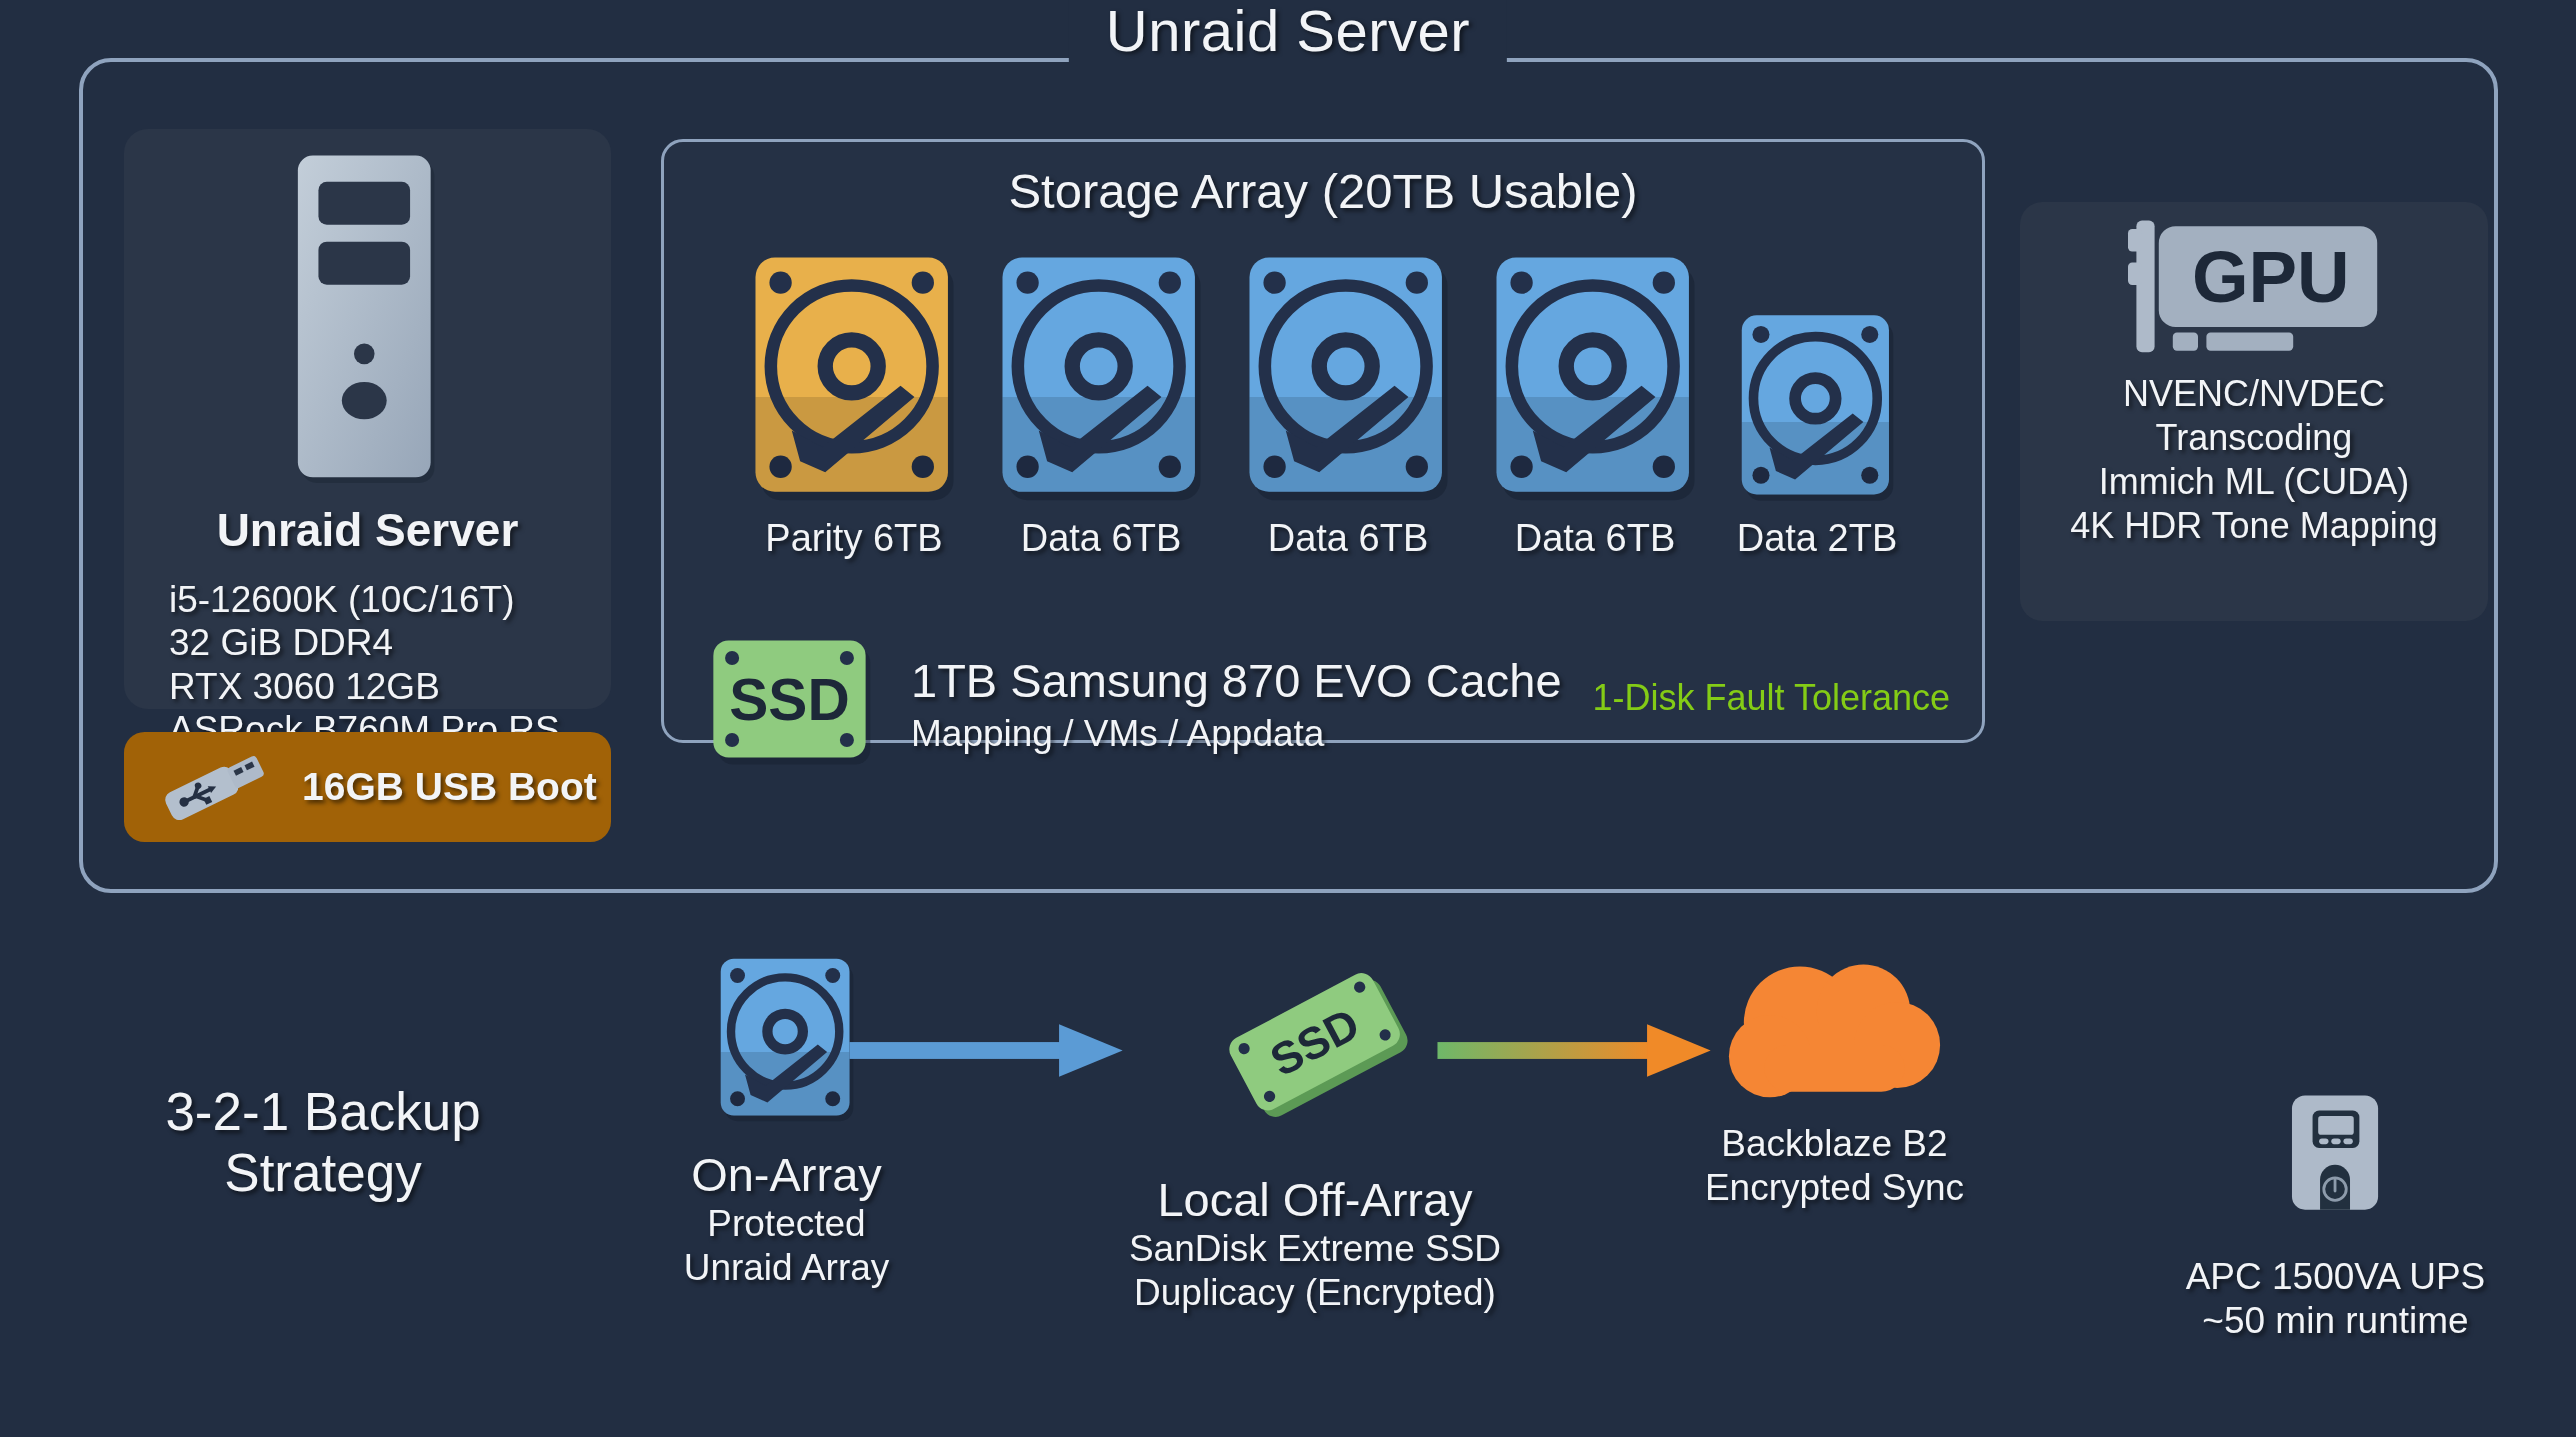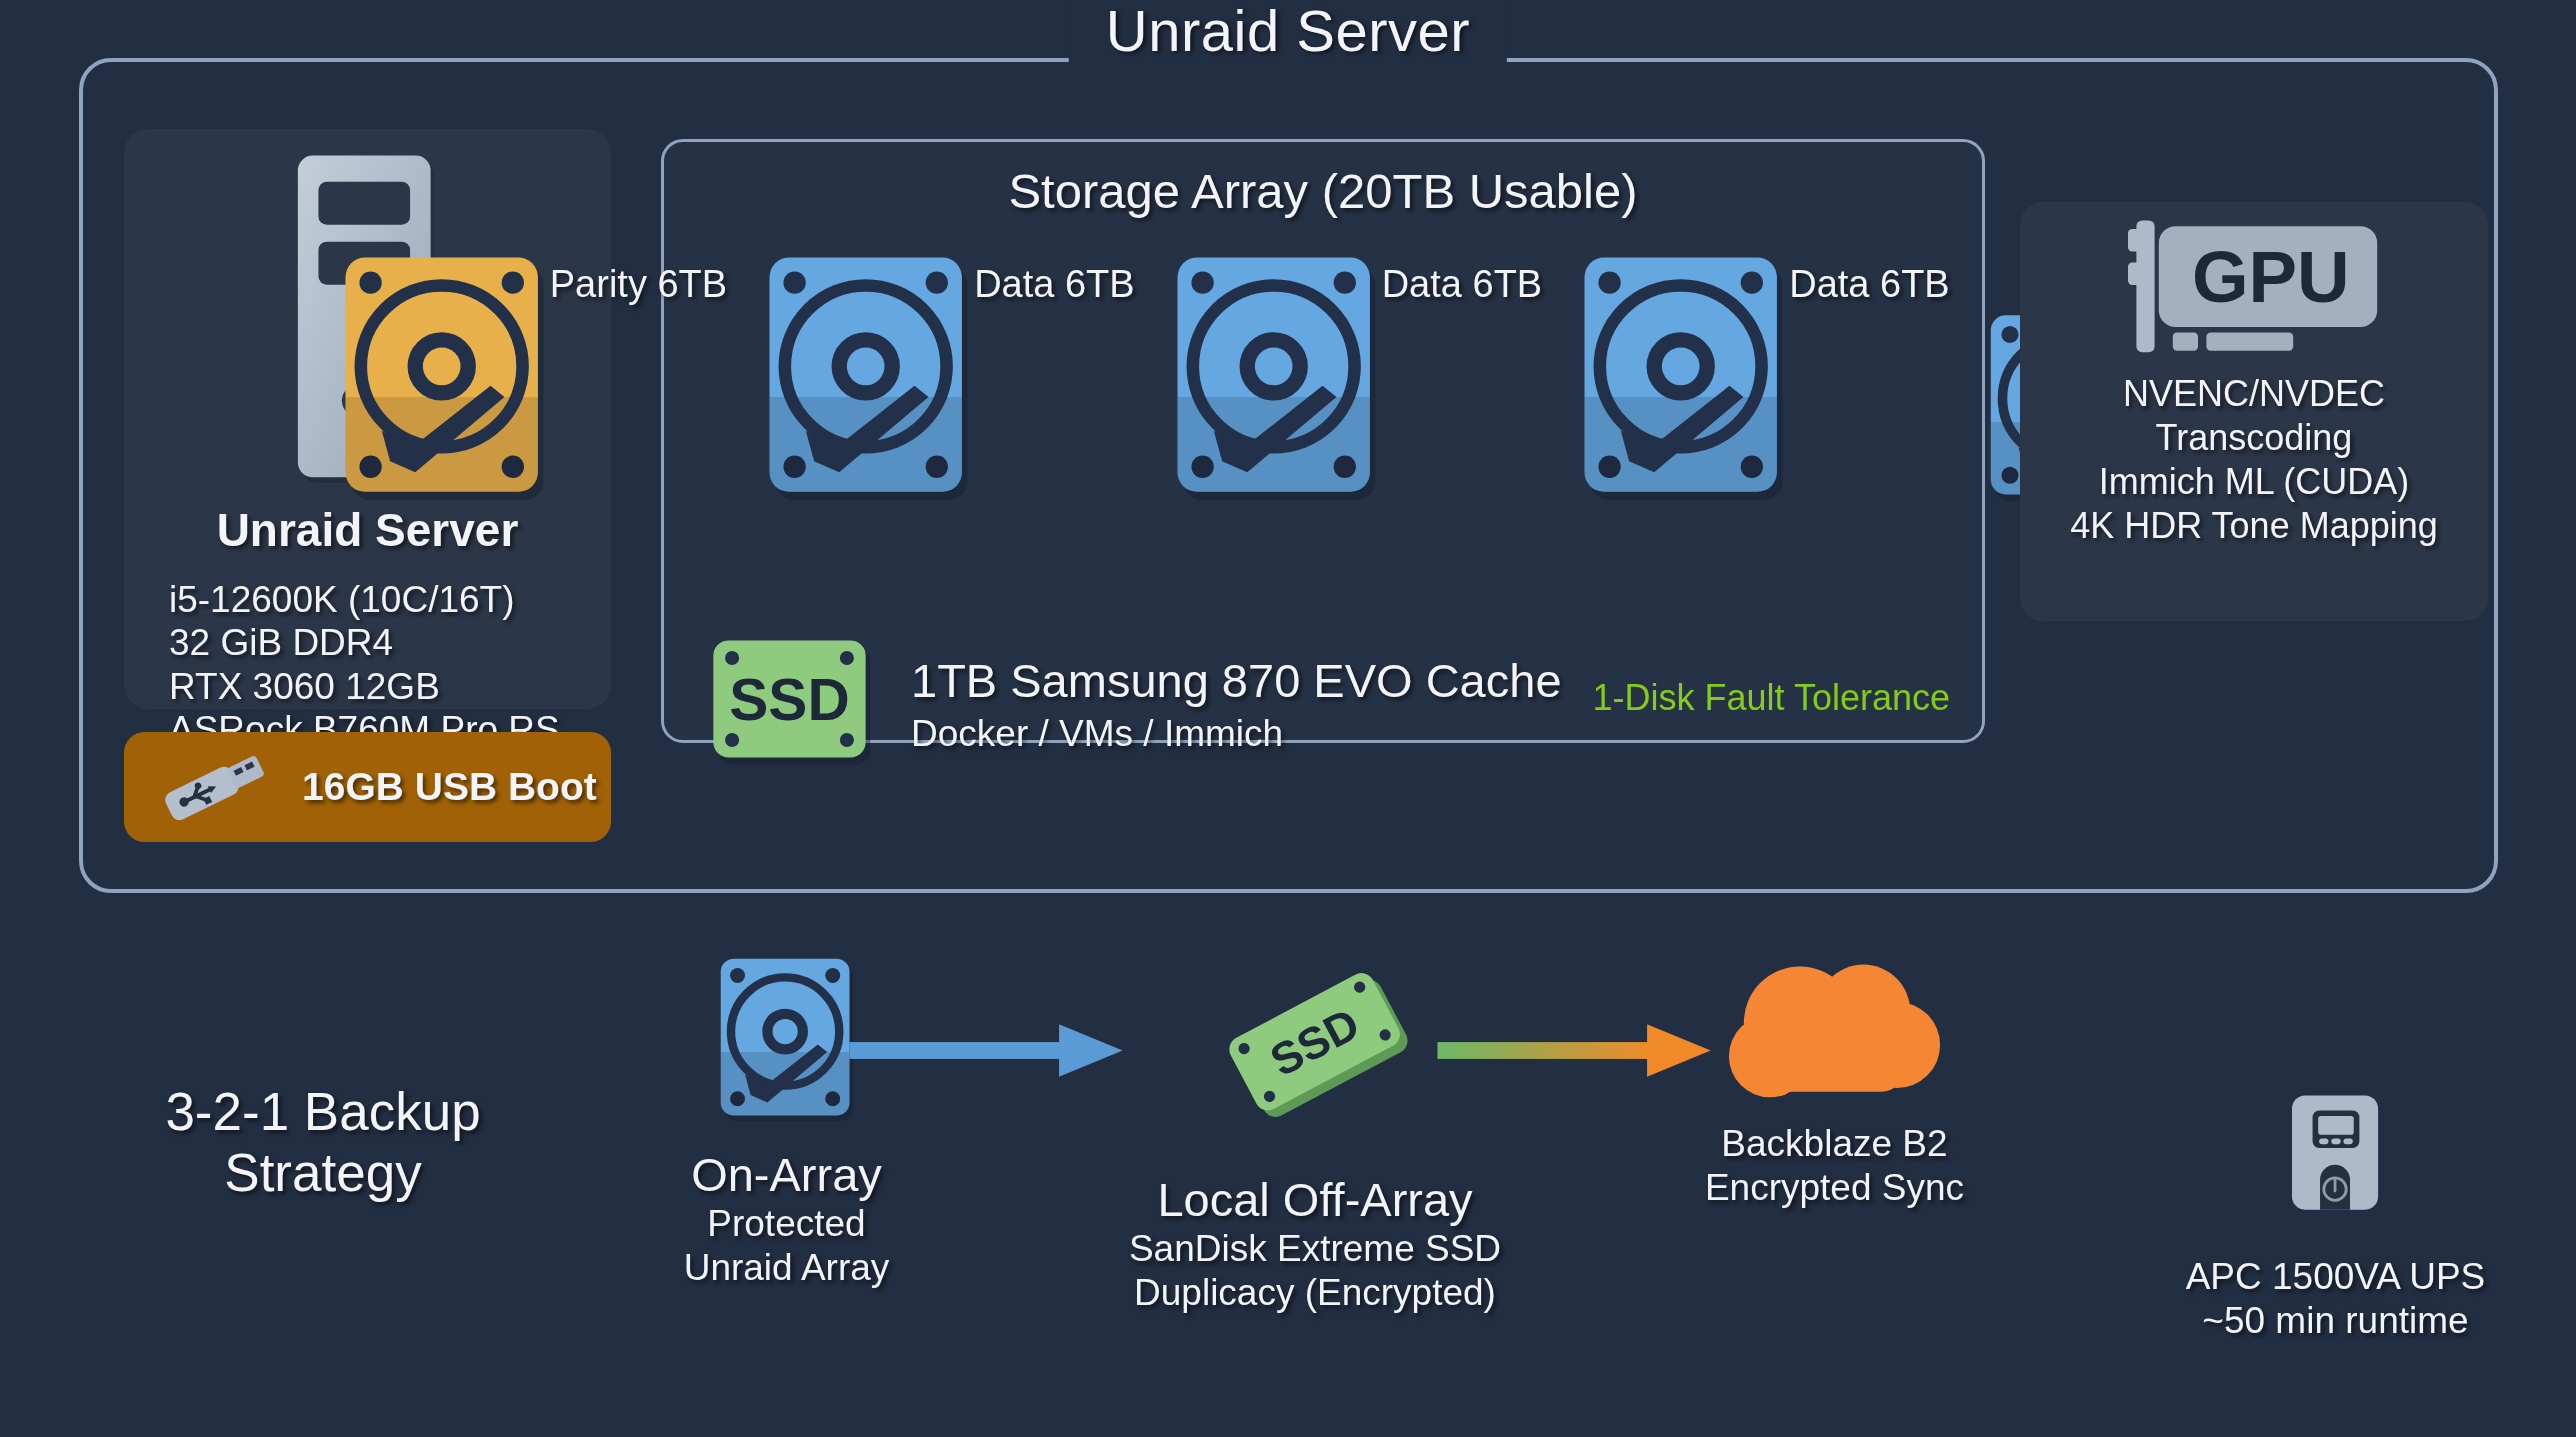--- a/index.html
+++ b/index.html
@@ -53,21 +53,21 @@
     background:#27334780; border:3.7px solid #8fa3be; border-radius:22px;
   }
   #array-title {
     position:absolute; top:20.6px; left:0; width:100%; text-align:center;
     font-size:49px; font-weight:400;
   }
   #drive-row {
     position:absolute; top:110px; left:0; width:100%;
     display:flex; justify-content:center; align-items:flex-end; gap:36px;
   }
-  .drive-cell { display:flex; flex-direction:row; align-items:flex-start; }
+  .drive-cell { display:flex; flex-direction:column; align-items:center; }
   .drive-label { margin-top:11.2px; font-size:38px; font-weight:400; white-space:nowrap; }
 
   #cache-row {
     position:absolute; left:47px; top:496px;
     display:flex; align-items:center; gap:36px;
   }
   #cache-text-1 { font-size:47px; font-weight:400; white-space:nowrap; }
   #cache-text-2 { font-size:37px; font-weight:400; margin-top:5.6px; white-space:nowrap; }
   #fault-tol {
     position:absolute; right:32px; bottom:20.6px;
@@ -271,21 +271,21 @@
         <rect x="2" y="2" width="130" height="100" rx="13" fill="#8fcb7f"></rect>
         <circle cx="18" cy="17" r="6" fill="#23304a"></circle>
         <circle cx="116" cy="17" r="6" fill="#23304a"></circle>
         <circle cx="18" cy="87" r="6" fill="#23304a"></circle>
         <circle cx="116" cy="87" r="6" fill="#23304a"></circle>
         <text x="67" y="70" text-anchor="middle" font-family="Liberation Sans, sans-serif" font-size="50" font-weight="700" fill="#1d2838">SSD</text>
       </svg>
     </span>
     <span>
       <div id="cache-text-1" class="txt-sh">1TB Samsung 870 EVO Cache</div>
-      <div id="cache-text-2" class="txt-sh">Docker / VMs / Immich</div>
+      <div id="cache-text-2" class="txt-sh">Mapping / VMs / Appdata</div>
     </span>
   </div>
 
   <div id="fault-tol">1-Disk Fault Tolerance</div>
 </div>
 
 <div id="gpu-panel">
   <div id="gpu-icon-wrap">
     <svg width="281" height="154" viewBox="0 0 200 110">
       <rect x="16" y="4" width="13" height="94" rx="4" fill="#aebac9"></rect>

